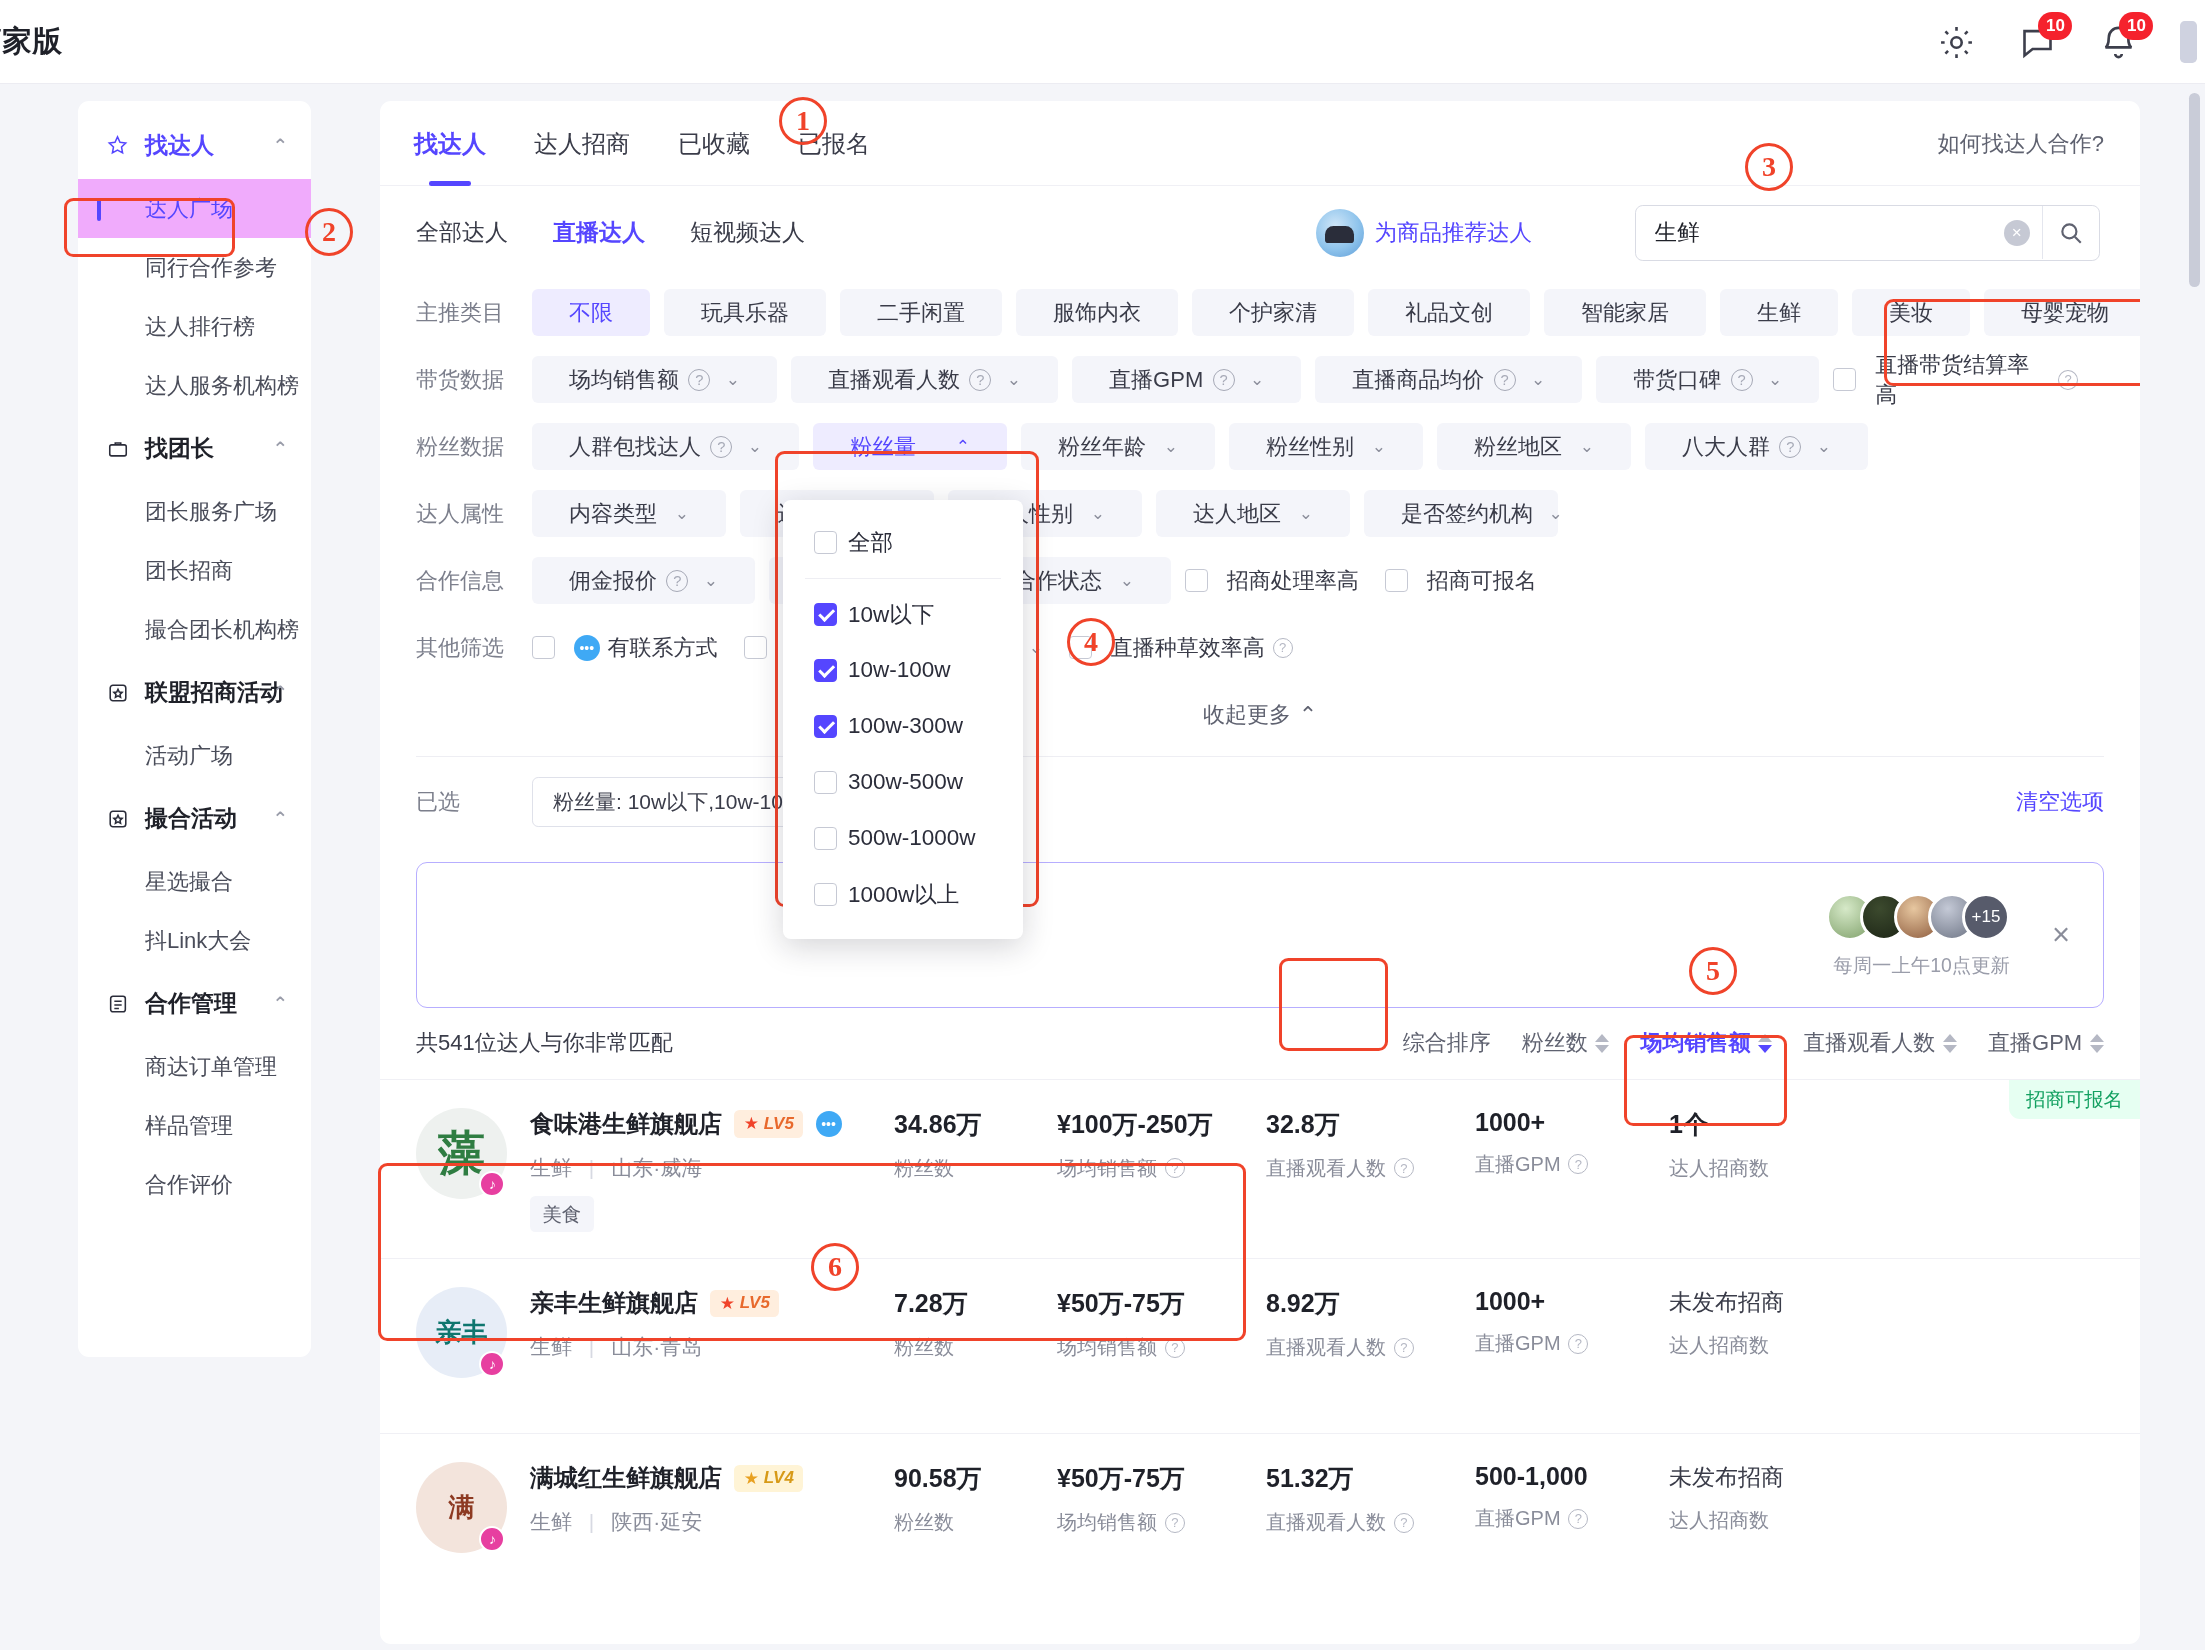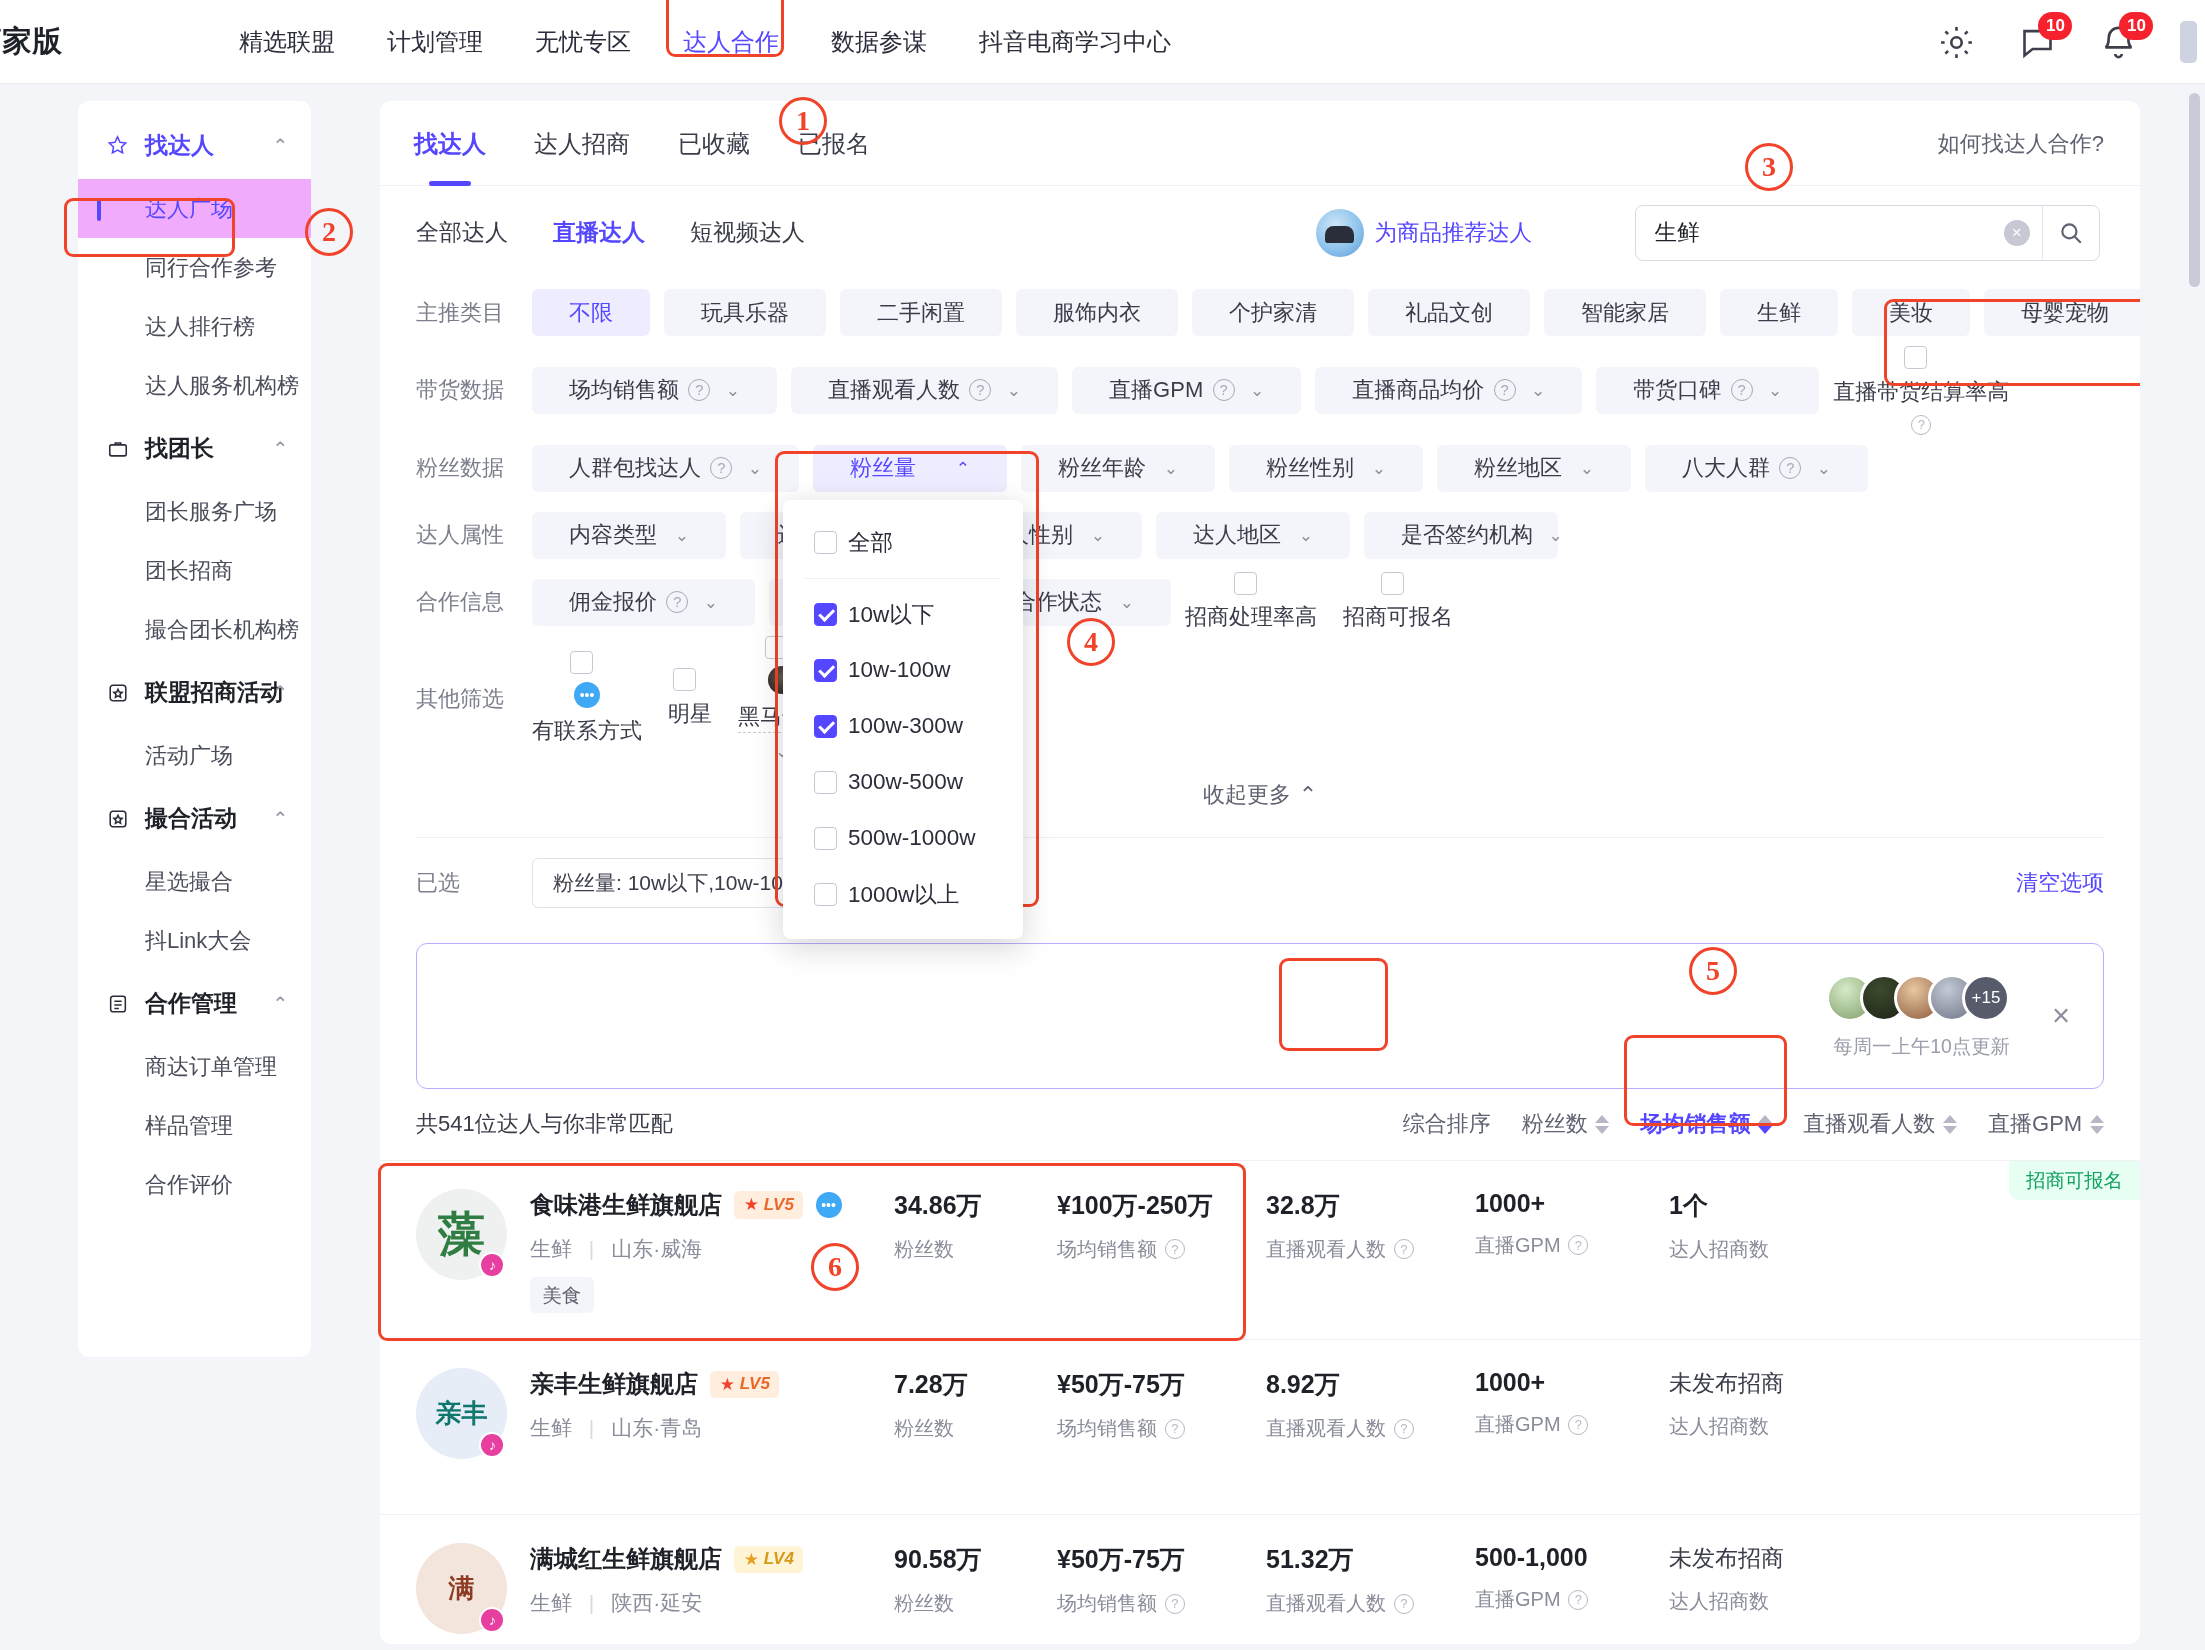--- a/index.html
+++ b/index.html
@@ -157,21 +157,21 @@
   }
   .cbox {
     width: 23px; height: 23px; border: 1.6px solid #c6c9d4; border-radius: 3.9px;
     background: #fff; flex: 0 0 auto; margin-right: 11px; cursor: pointer;
   }
   .cbox.on { background: #5546ff; border-color: #5546ff; position: relative; }
   .cbox.on::after {
     content: ""; position: absolute; left: 7px; top: 2.3px; width: 6.2px; height: 12.4px;
     border: solid #fff; border-width: 0 3.1px 3.1px 0; transform: rotate(45deg);
   }
-  .ctext { font-size: 22px; color: #3a3c49; margin-right: 26px; display:flex; align-items:center; gap:7.8px;flex-direction:column; }
+  .ctext { font-size: 22px; color: #3a3c49; margin-right: 26px; display:flex; align-items:center; gap:7.8px; }
   .msg-ico {
     width: 26px; height: 26px; border-radius: 50%; background: #3fa9f5;
     display:flex; align-items:center; justify-content:center; color:#fff; font-size: 14px;
   }
   .horse-ico {
     width: 28px; height: 28px; border-radius: 50%;
     background: radial-gradient(circle at 50% 40%, #6b5b4a 0%, #2e2a28 80%);
   }
   .dashed { border-bottom: 1.6px dashed #c6c9d4; }
   .collapse-row {
@@ -311,31 +311,20 @@
   .scrollbar {
     position: absolute; right: 4.7px; top: 93px; width: 11px; height: 194px;
     background: #c9ccd8; border-radius: 5.4px;
   }
 </style>
 </head>
 <body>
 
 <div class="topbar">
   <div class="brand">商家版</div>
-  <div class="topnav">
-    <div class="topnav-item">精选联盟</div>
-    <div class="topnav-item">计划管理</div>
-    <div class="topnav-item">无忧专区</div>
-    <div class="topnav-wrap">
-      <div class="topnav-item active">达人合作</div>
-      <div class="hl-box nav-hl"></div>
-    </div>
-    <div class="topnav-item">数据参谋</div>
-    <div class="topnav-item">抖音电商学习中心</div>
-  </div>
   <div class="top-right">
     <div class="ticon">
       <svg viewBox="0 0 24 24" width="39" height="39" fill="none" stroke="#3d3f4c" stroke-width="1.6">
         <circle cx="12" cy="12" r="3.2"></circle>
         <path d="M12 2.5v2.2M12 19.3v2.2M2.5 12h2.2M19.3 12h2.2M5.2 5.2l1.6 1.6M17.2 17.2l1.6 1.6M18.8 5.2l-1.6 1.6M6.8 17.2l-1.6 1.6"></path>
       </svg>
     </div>
     <div class="ticon">
       <svg viewBox="0 0 24 24" width="39" height="39" fill="none" stroke="#3d3f4c" stroke-width="1.6">
         <path d="M4 5h16v11H9l-5 4z"></path>

